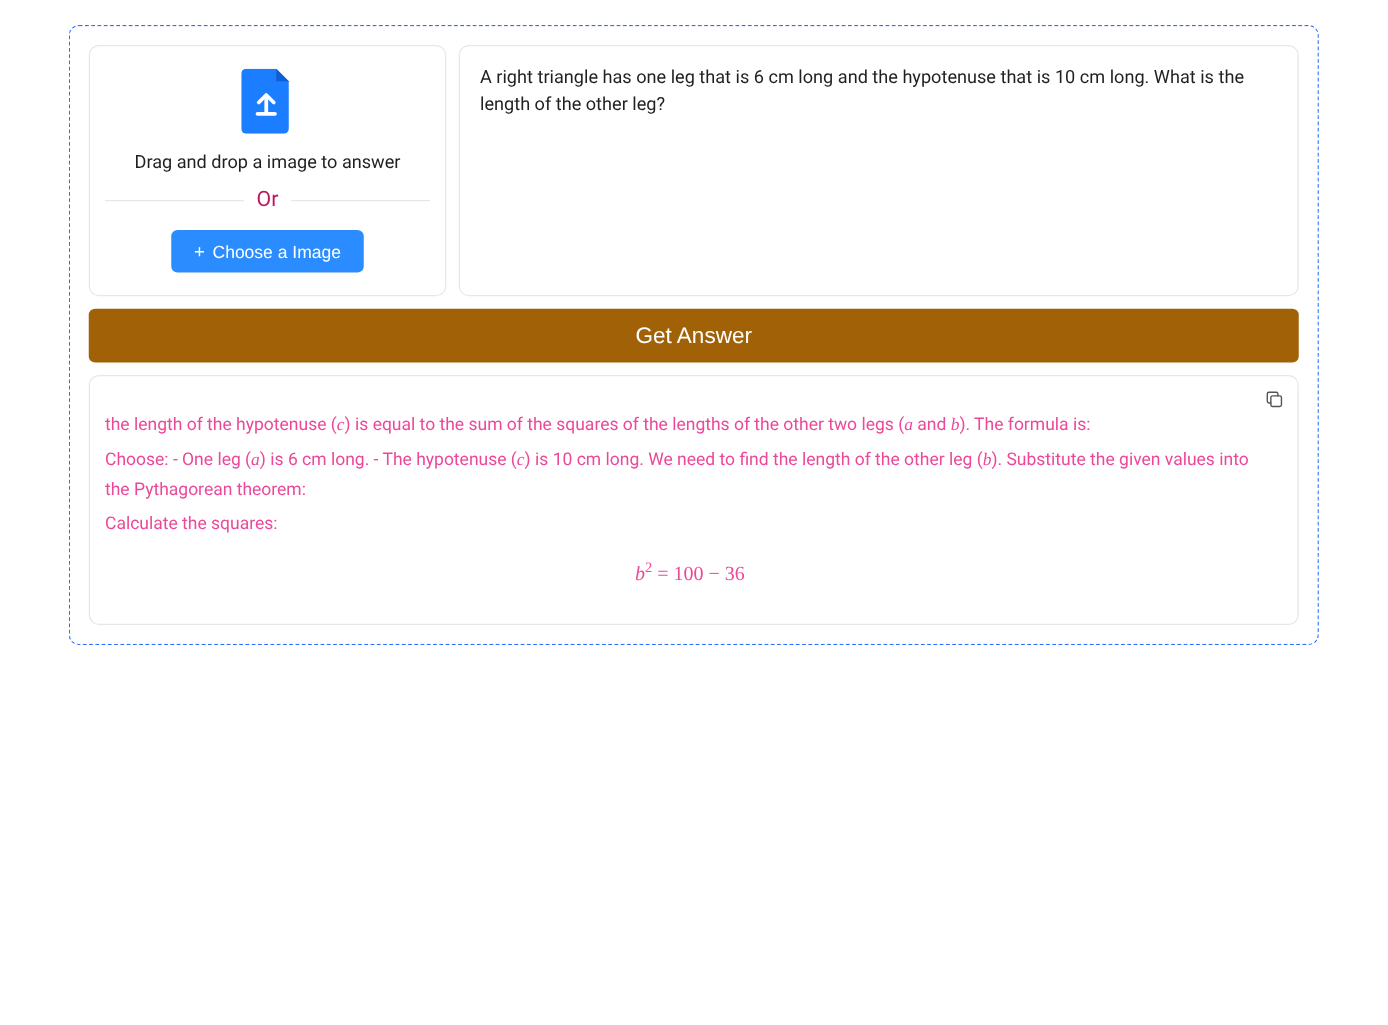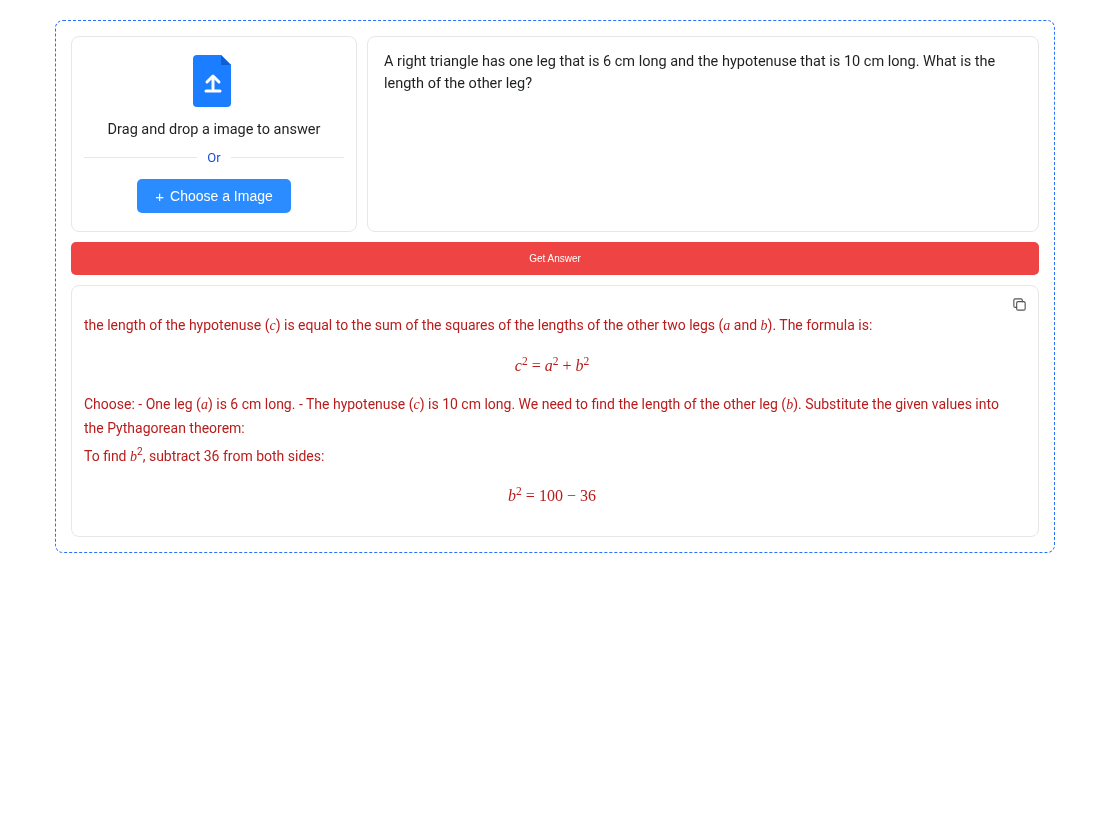--- a/index.html
+++ b/index.html
@@ -50,22 +50,22 @@
       padding: 0 12px;
       margin-bottom: 14px;
     }
     .divider-line {
       flex: 1;
       height: 1px;
       background: #e5e7eb;
     }
     .divider-text {
       padding: 0 10px;
-      font-size: 13px;
-      color: #1d4ed8;
+      font-size: 17px;
+      color: #be185d;
     }
     .choose-btn {
       background: #2b8cff;
       color: #fff;
       border: none;
       border-radius: 5px;
       padding: 9px 18px;
       font-size: 14px;
       display: inline-flex;
       align-items: center;
@@ -83,26 +83,26 @@
       padding: 14px 16px;
       font-size: 14.5px;
       font-family: inherit;
       color: #1f2020;
       resize: none;
       line-height: 1.55;
       outline: none;
     }
     .get-answer-btn {
       width: 100%;
-      background: #ef4444;
+      background: #a16207;
       color: #fff;
       border: none;
       border-radius: 5px;
       padding: 11px 0;
-      font-size: 10px;
+      font-size: 18px;
       cursor: pointer;
       margin-bottom: 10px;
     }
     .answer-card {
       position: relative;
       border: 1px solid #e5e7eb;
       border-radius: 8px;
       padding: 28px 12px 12px 12px;
     }
     .copy-icon {
@@ -117,21 +117,21 @@
       overflow-y: auto;
       padding-right: 6px;
       scrollbar-width: thin;
       scrollbar-color: #c9c9c9 transparent;
     }
     .answer-scroll::-webkit-scrollbar { width: 6px; }
     .answer-scroll::-webkit-scrollbar-thumb { background: #c9c9c9; border-radius: 3px; }
     .answer-body {
       font-size: 14px;
       line-height: 1.7;
-      color: #b91c1c;
+      color: #ec4899;
     }
     .answer-body p { margin: 0 0 4px 0; }
     .eqn {
       text-align: center;
       font-family: "Times New Roman", "Latin Modern Math", serif;
       font-size: 16px;
       margin: 14px 0;
     }
     .mvar {
       font-family: "Times New Roman", serif;
@@ -199,34 +199,29 @@
       </svg>
     </span>
 
     <div class="answer-scroll">
       <div class="answer-body">
 
         <p>
           <span>the length of the hypotenuse (</span><span class="mvar">c</span><span>) is equal to the sum of the squares of the lengths of the other two legs (</span><span class="mvar">a</span><span> and </span><span class="mvar">b</span><span>). The formula is:</span>
         </p>
 
-        <div class="eqn">
-          <span class="mvar">c</span><sup>2</sup> = <span class="mvar">a</span><sup>2</sup> + <span class="mvar">b</span><sup>2</sup>
-        </div>
 
         <p>
           <span>Choose: - One leg (</span><span class="mvar">a</span><span>) is 6 cm long. - The hypotenuse (</span><span class="mvar">c</span><span>) is 10 cm long. We need to find the length of the other leg (</span><span class="mvar">b</span><span>). Substitute the given values into the Pythagorean theorem:</span>
         </p>
 
 
-
-
-        <p>
-          <span>To find </span><span class="mvar">b</span><sup>2</sup><span>, subtract 36 from both sides:</span>
-        </p>
+        <p>Calculate the squares:</p>
+
+
 
         <div class="eqn">
           <span class="mvar">b</span><sup>2</sup> = <span>100 − 36</span>
         </div>
 
 
 
       </div>
     </div>
   </div>

